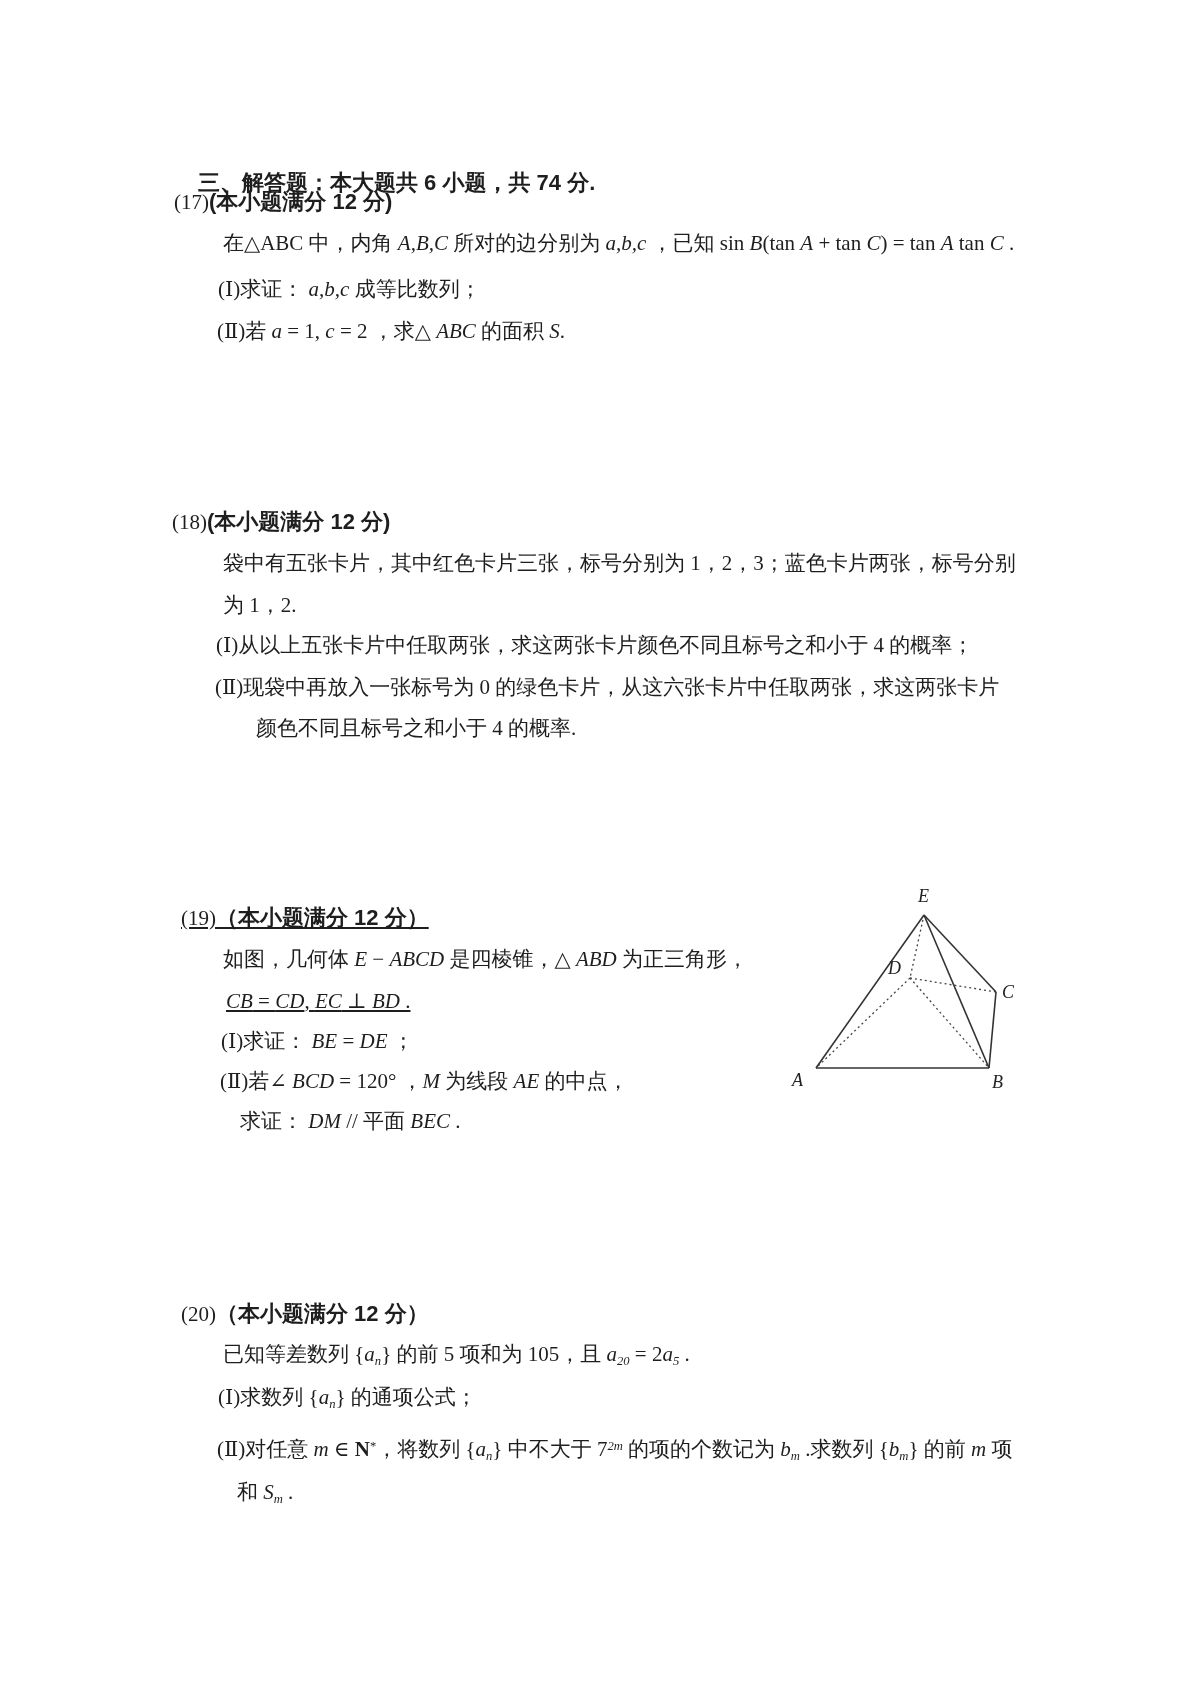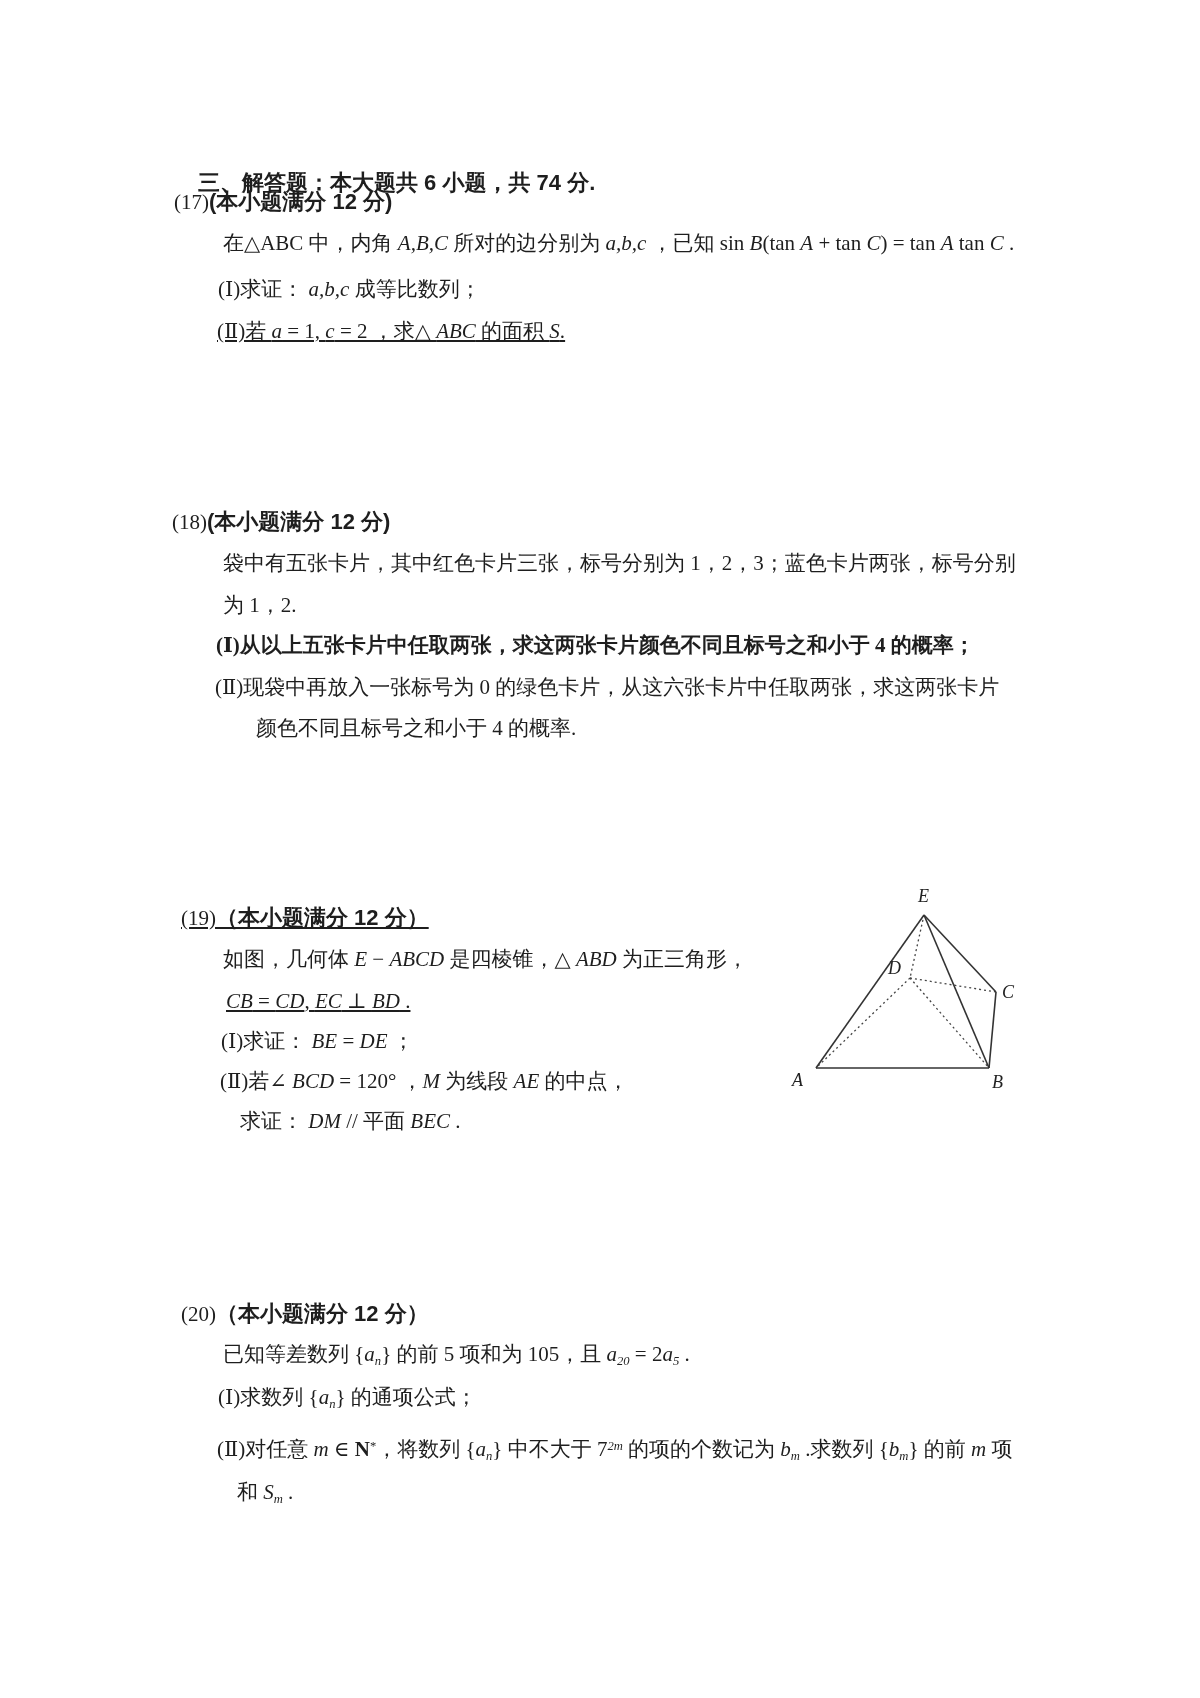--- a/index.html
+++ b/index.html
@@ -36,25 +36,25 @@
 <div class="page">
 
   <div class="line hdr" style="left:175px;top:140px;">
     <span class="sg-hb">三、解答题：本大题共 6 小题，共 74 分.</span>
   </div>
 
   <div id="content">
       <div class="line plabel" style="left: 174px; top: 188px;"><span class="sg-rs">(17)</span><span class="sg-hb">(本小题满分 12 分)</span></div>
       <div class="line" style="left: 223px; top: 230px;"><span class="sg-r">在△ABC 中，内角 </span><span class="sg-i">A,B,C</span><span class="sg-r"> 所对的边分别为 </span><span class="sg-i">a,b,c</span><span class="sg-r"> ，已知 sin </span><span class="sg-i">B</span><span class="sg-r">(tan </span><span class="sg-i">A</span><span class="sg-r"> + tan </span><span class="sg-i">C</span><span class="sg-r">) = tan </span><span class="sg-i">A</span><span class="sg-r"> tan </span><span class="sg-i">C</span><span class="sg-r"> .</span></div>
       <div class="line" style="left: 218px; top: 276px;"><span class="sg-r">(Ⅰ)求证： </span><span class="sg-i">a,b,c</span><span class="sg-r"> 成等比数列；</span></div>
-      <div class="line" style="left: 217px; top: 318px; text-decoration: underline;"><span class="sg-r">(Ⅱ)若 </span><span class="sg-i">a</span><span class="sg-r"> = 1, </span><span class="sg-i">c</span><span class="sg-r"> = 2 ，求△ </span><span class="sg-i">ABC</span><span class="sg-r"> 的面积 </span><span class="sg-i">S</span><span class="sg-r">.</span></div>
+      <div class="line" style="left: 217px; top: 318px;"><span class="sg-r">(Ⅱ)若 </span><span class="sg-i">a</span><span class="sg-r"> = 1, </span><span class="sg-i">c</span><span class="sg-r"> = 2 ，求△ </span><span class="sg-i">ABC</span><span class="sg-r"> 的面积 </span><span class="sg-i">S</span><span class="sg-r">.</span></div>
       <div class="line plabel" style="left: 172px; top: 508px;"><span class="sg-rs">(18)</span><span class="sg-hb">(本小题满分 12 分)</span></div>
       <div class="line" style="left: 223px; top: 550px;"><span class="sg-r">袋中有五张卡片，其中红色卡片三张，标号分别为 1，2，3；蓝色卡片两张，标号分别</span></div>
       <div class="line" style="left: 223px; top: 592px; text-align: right;"><span class="sg-r">为 1，2.</span></div>
-      <div class="line" style="left: 216px; top: 632px; font-weight: bold;"><span class="sg-r">(Ⅰ)从以上五张卡片中任取两张，求这两张卡片颜色不同且标号之和小于 4 的概率；</span></div>
+      <div class="line" style="left: 216px; top: 632px;"><span class="sg-r">(Ⅰ)从以上五张卡片中任取两张，求这两张卡片颜色不同且标号之和小于 4 的概率；</span></div>
       <div class="line" style="left: 215px; top: 674px;"><span class="sg-r">(Ⅱ)现袋中再放入一张标号为 0 的绿色卡片，从这六张卡片中任取两张，求这两张卡片</span></div>
       <div class="line" style="left: 256px; top: 715px;"><span class="sg-r">颜色不同且标号之和小于 4 的概率.</span></div>
       <div class="line plabel" style="left: 181px; top: 904px; text-decoration: underline;"><span class="sg-rs">(19)</span><span class="sg-hb">（本小题满分 12 分）</span></div>
       <div class="line" style="left: 223px; top: 946px;"><span class="sg-r">如图，几何体 </span><span class="sg-i">E</span><span class="sg-r"> − </span><span class="sg-i">ABCD</span><span class="sg-r"> 是四棱锥，△ </span><span class="sg-i">ABD</span><span class="sg-r"> 为正三角形，</span></div>
       <div class="line" style="left: 226px; top: 988px; text-decoration: underline;"><span class="sg-i">CB</span><span class="sg-r"> = </span><span class="sg-i">CD</span><span class="sg-r">, </span><span class="sg-i">EC</span><span class="sg-r"> ⊥ </span><span class="sg-i">BD</span><span class="sg-r"> .</span></div>
       <div class="line" style="left: 221px; top: 1028px;"><span class="sg-r">(Ⅰ)求证： </span><span class="sg-i">BE</span><span class="sg-r"> = </span><span class="sg-i">DE</span><span class="sg-r"> ；</span></div>
       <div class="line" style="left: 220px; top: 1068px;"><span class="sg-r">(Ⅱ)若∠ </span><span class="sg-i">BCD</span><span class="sg-r"> = 120° ，</span><span class="sg-i">M</span><span class="sg-r"> 为线段 </span><span class="sg-i">AE</span><span class="sg-r"> 的中点，</span></div>
       <div class="line" style="left: 224px; top: 1108px; margin-left: 16px;"><span class="sg-r">求证： </span><span class="sg-i">DM</span><span class="sg-r"> // 平面 </span><span class="sg-i">BEC</span><span class="sg-r"> .</span></div>
       <div class="line plabel" style="left: 181px; top: 1300px;"><span class="sg-rs">(20)</span><span class="sg-hb">（本小题满分 12 分）</span></div>
       <div class="line" style="left: 223px; top: 1341px;"><span class="sg-r">已知等差数列 {</span><span class="sg-i">a</span><span class="sg-sb">n</span><span class="sg-r">} 的前 5 项和为 105，且 </span><span class="sg-i">a</span><span class="sg-sb">20</span><span class="sg-r"> = 2</span><span class="sg-i">a</span><span class="sg-sb">5</span><span class="sg-r"> .</span></div>

